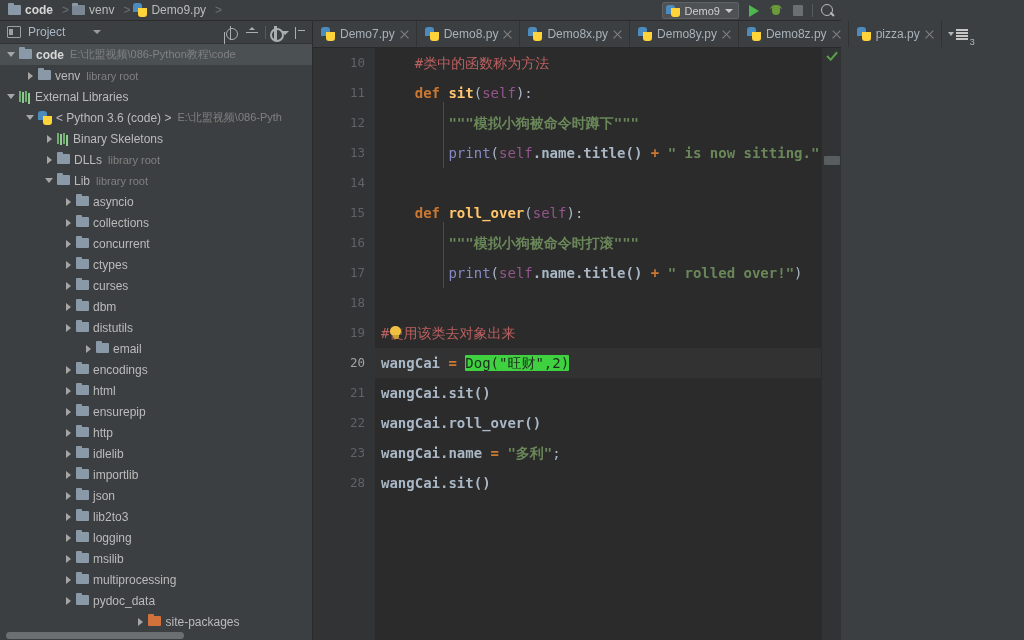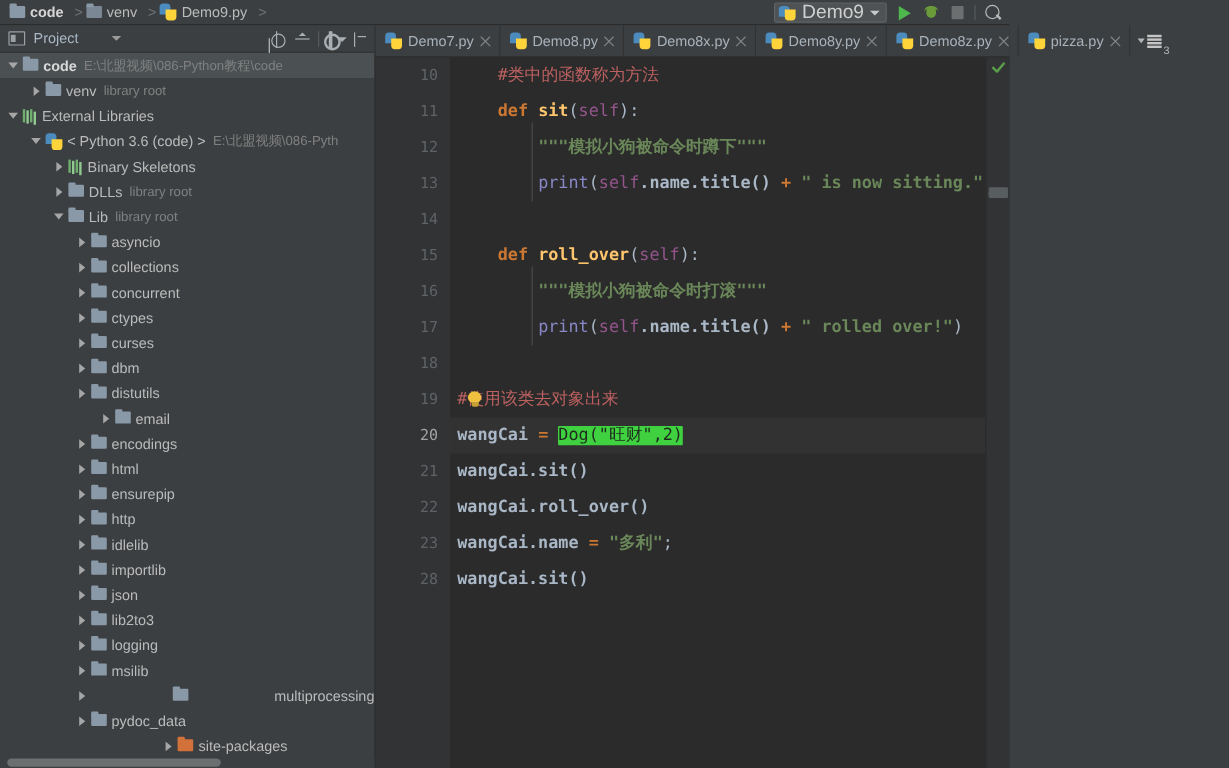--- a/index.html
+++ b/index.html
@@ -48,21 +48,21 @@
     content:""; position:absolute; right:0; bottom:0; width:9px; height:9px;
     background:#ffd43b; border-radius: 0 0 3px 3px;
   }
 
   .top-right { position: absolute; right: 4px; top: 0; height: 21px; display: flex; align-items: center; gap: 2px; }
   .runcfg {
     display: flex; align-items: center; gap: 5px;
     background: #4e5254; border: 1px solid #5e6264; border-radius: 2px;
     height: 17px; padding: 0 5px 0 3px; margin-right: 3px;
   }
-  .runcfg .name { font-size: 16px; color: #cfcfcf; }
+  .runcfg .name { font-size: 11px; color: #cfcfcf; }
   .caret-dn { width:0;height:0;border-left:4px solid transparent;border-right:4px solid transparent;border-top:4px solid #c9c9c9; }
   .tb-btn { width: 20px; height: 19px; display:flex; align-items:center; justify-content:center; border-radius:2px; }
   .play-tri { width:0;height:0;border-left:10px solid #4eb84e;border-top:6px solid transparent;border-bottom:6px solid transparent; }
   .bug-ic { width:12px;height:11px;position:relative; }
   .bug-ic::before{content:"";position:absolute;left:2px;top:1px;width:8px;height:9px;border-radius:4px 4px 5px 5px;background:#6a9a3a;}
   .bug-ic::after{content:"";position:absolute;left:0;top:0;width:12px;height:3px;border-top:2px solid #6a9a3a;border-radius:6px 6px 0 0;}
   .stop-sq { width:10px;height:11px;background:#6b6f70;border-radius:1px; }
   .search-ic { width:13px;height:13px;position:relative; }
   .search-ic::before{content:"";position:absolute;left:0;top:0;width:10px;height:10px;border:1.6px solid #b9b9b9;border-radius:50%;}
   .search-ic::after{content:"";position:absolute;right:0px;bottom:0px;width:5px;height:1.8px;background:#b9b9b9;transform:rotate(45deg);transform-origin:right;}
@@ -367,21 +367,21 @@
           <div class="row" style="padding-left: 63px;">
             <span class="arrow closed"></span>
             <span class="ic folder-ic"></span>
             <span class="lbl">logging</span>
           </div>
           <div class="row" style="padding-left: 63px;">
             <span class="arrow closed"></span>
             <span class="ic folder-ic"></span>
             <span class="lbl">msilib</span>
           </div>
-          <div class="row" style="padding-left: 63px; justify-content: space-between;">
+          <div class="row" style="padding-left: 63px;">
             <span class="arrow closed"></span>
             <span class="ic folder-ic"></span>
             <span class="lbl">multiprocessing</span>
           </div>
           <div class="row" style="padding-left: 63px;">
             <span class="arrow closed"></span>
             <span class="ic folder-ic"></span>
             <span class="lbl">pydoc_data</span>
           </div>
           <div class="row" style="padding-left: 63px; justify-content: center;">

